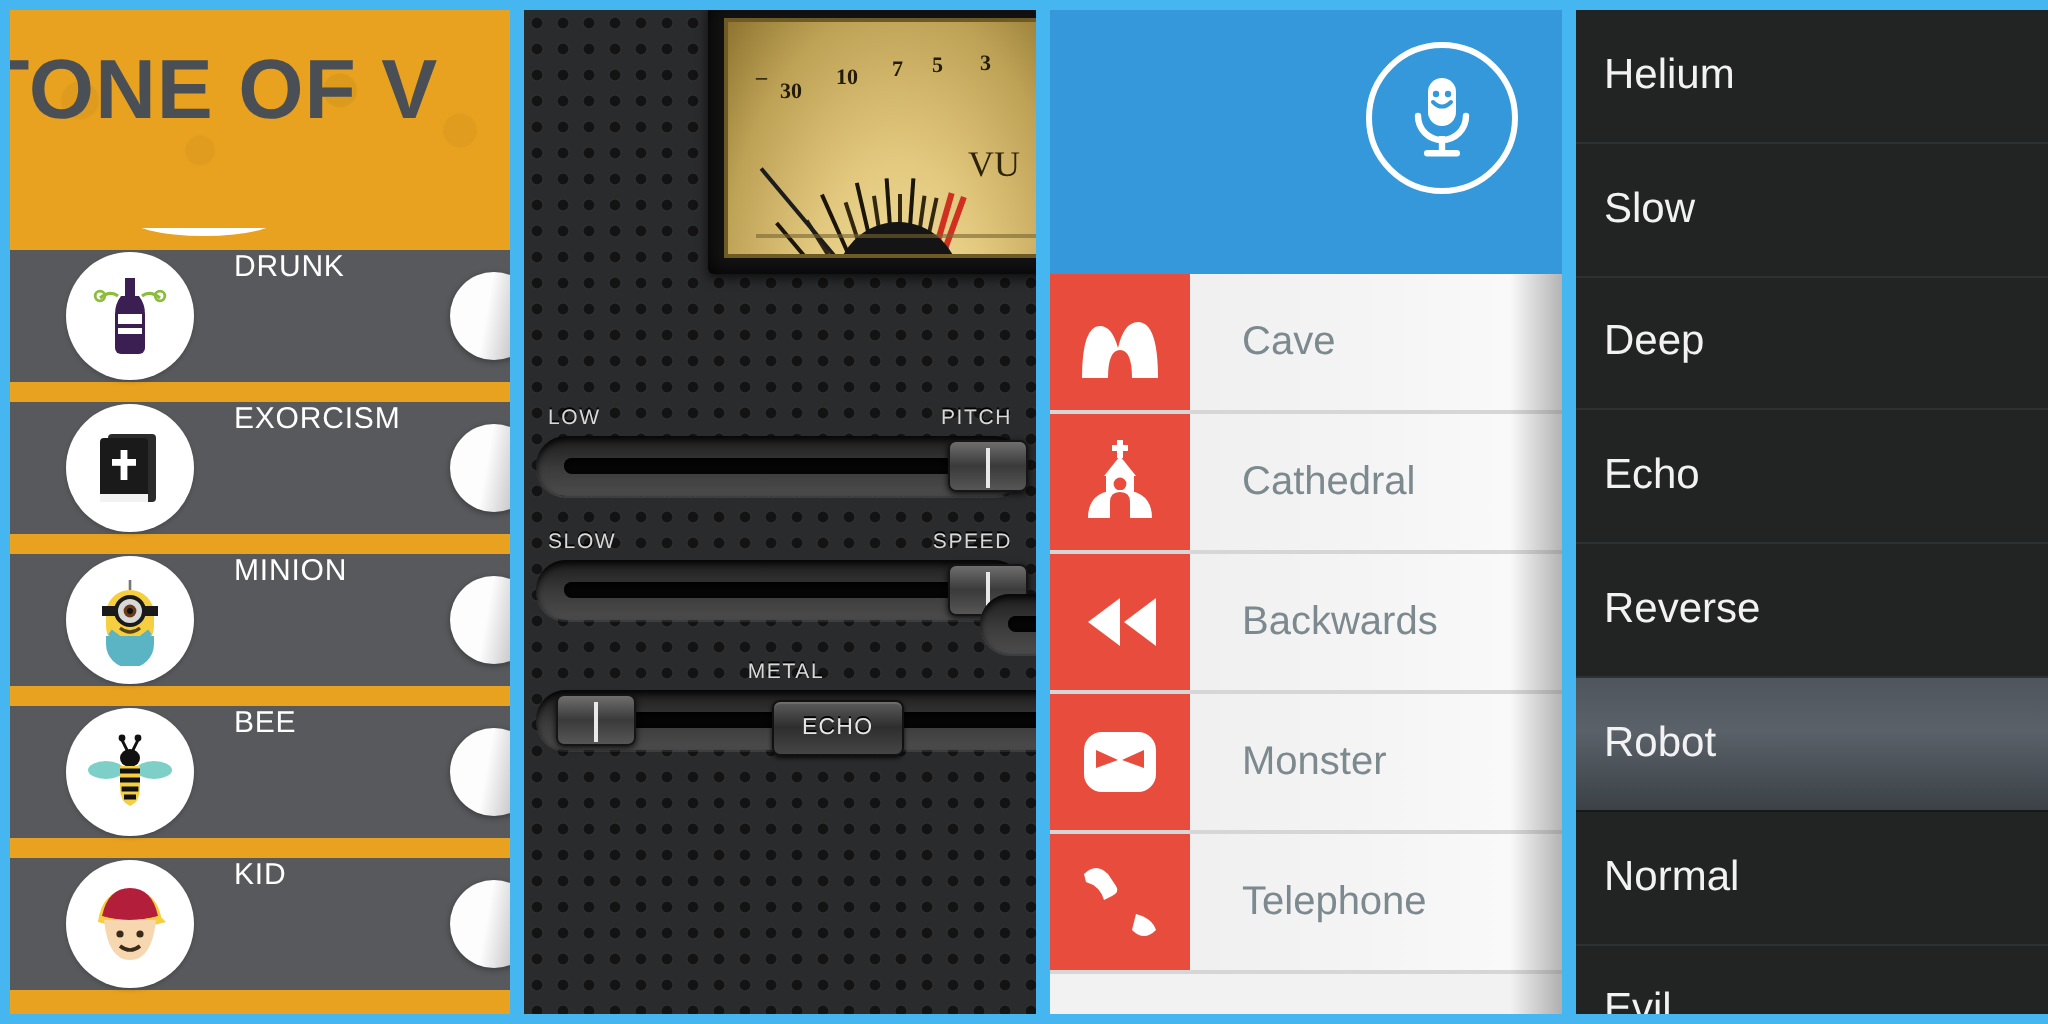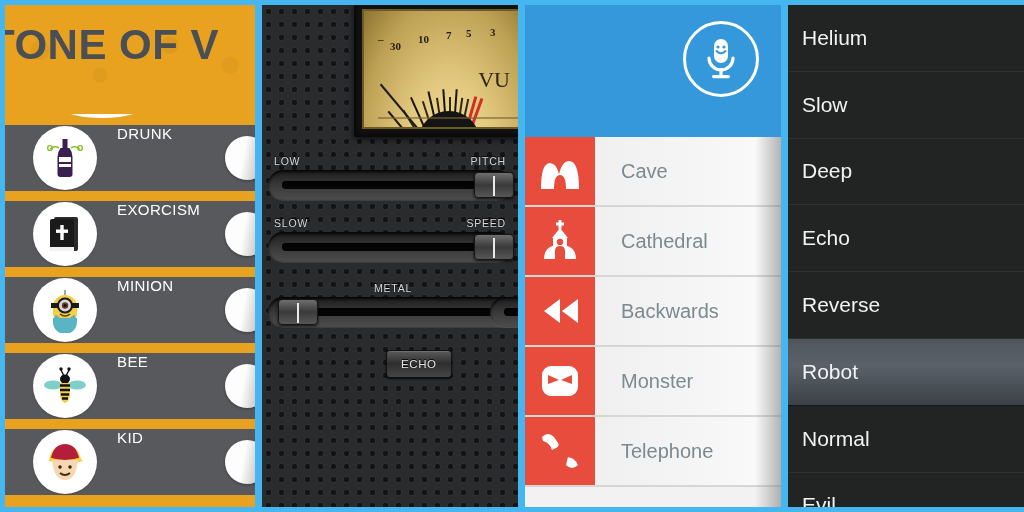--- a/index.html
+++ b/index.html
@@ -99,38 +99,38 @@
     transform-origin: 50% 100%;
   }
   .vu-tick.minor { width: 1.5px; height: 88px; background: #32280f; }
   .vu-tick.red { background: #d03020; width: 3px; height: 92px; }
   .vu-num {
     position: absolute; font-size: 11px; font-weight: bold; color: #241c07;
     font-family: "Liberation Serif", serif;
   }
   .vu-vu {
     position: absolute; right: 24px; bottom: 34px;
-    font-size: 22px; color: #2d2408; font-family: "Liberation Serif", serif;
+    font-size: 18px; color: #2d2408; font-family: "Liberation Serif", serif;
   }
   .vu-needle {
     position: absolute; left: 50%; bottom: -40px;
     width: 2px; height: 108px; background: #1d1d1d;
     transform-origin: 50% 100%; transform: rotate(-40deg);
   }
   .vu-hub {
     position: absolute; left: 50%; bottom: -46px; transform: translateX(-50%);
     width: 62px; height: 62px; border-radius: 50%;
     background: #141414;
   }
   .vu-baseline {
     position: absolute; left: 14px; right: 14px; bottom: 8px; height: 2px;
     background: rgba(120,100,50,.6);
   }
 
-  .sld-group { position: absolute; left: 6px; right: 6px; }
+  .sld-group { position: absolute; left: 6px; right: 6px; margin-top: 48px; }
   .sld-cap {
     display: flex; justify-content: space-between;
     font-size: 10.5px; color: #d8d8d8; letter-spacing: .8px; padding: 0 6px 3px;
     text-shadow: 0 -1px 0 #000;
   }
   .sld-cap.center { justify-content: center; }
   .sld-track {
     position: relative; height: 30px; border-radius: 15px;
     background: linear-gradient(#1c1c1c, #3b3b3b 55%, #4c4c4c);
     box-shadow: inset 0 2px 3px rgba(0,0,0,.85), 0 1px 0 rgba(255,255,255,.09);

